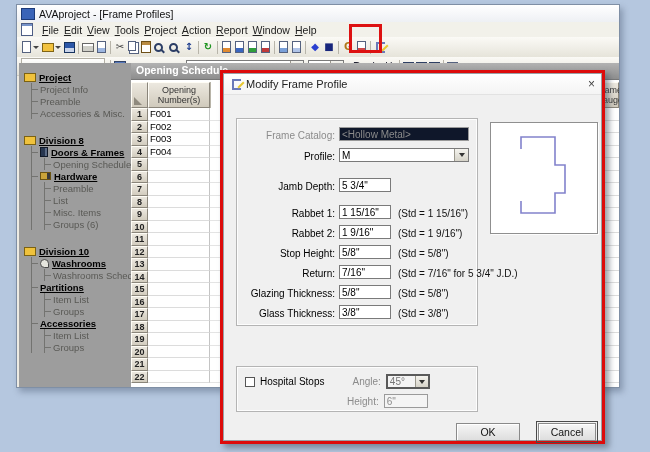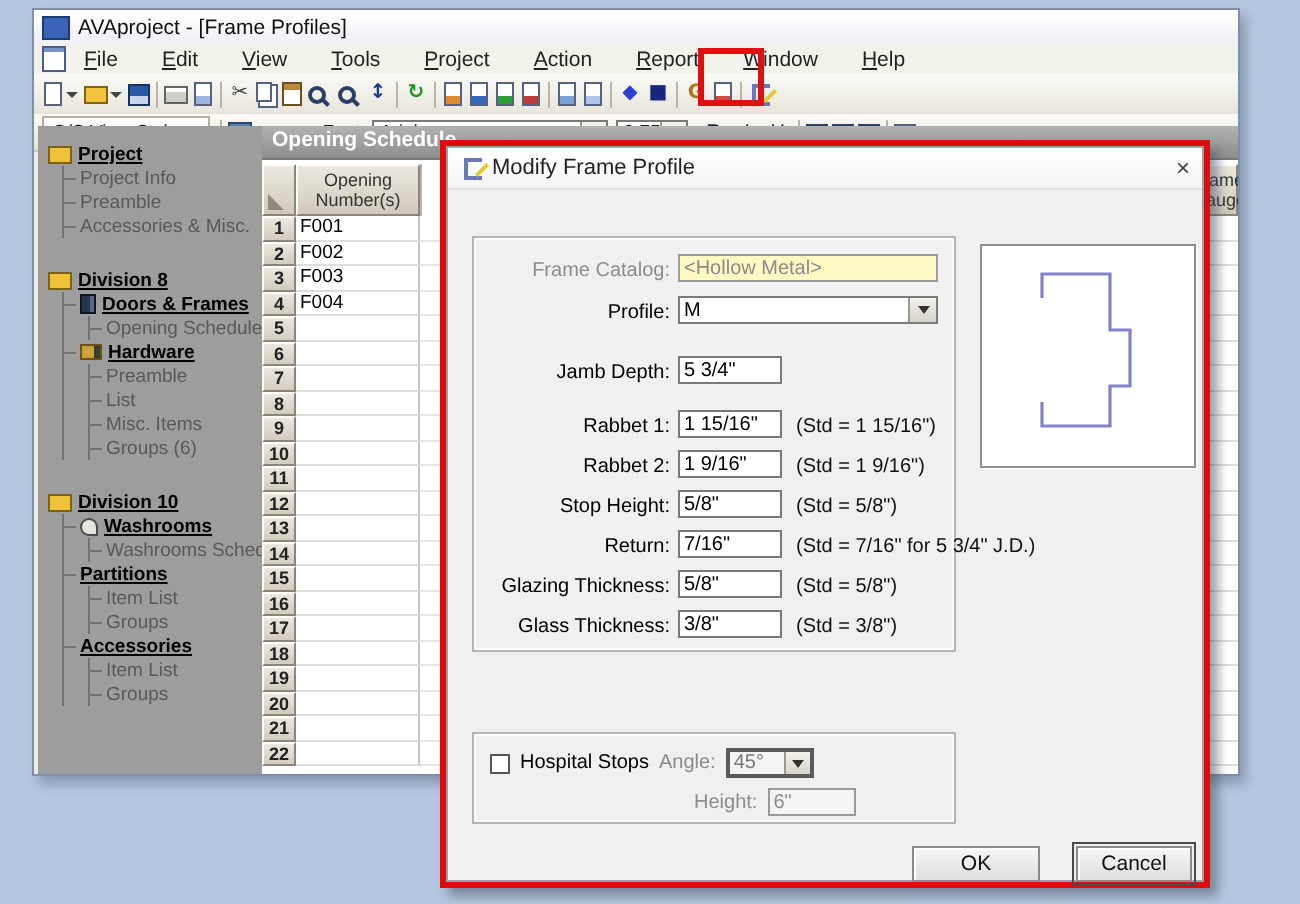--- a/index.html
+++ b/index.html
@@ -82,21 +82,21 @@
   .dlg-title{height:20px;background:linear-gradient(#ffffff,#f4f4f4);display:flex;align-items:center;padding:0 6px;font-size:11px;color:#222;border-bottom:1px solid #e2e2e2}
   .dlg-title .i-profile{margin-right:5px}
   .dlg-close{margin-left:auto;font-size:12px;color:#444;cursor:default;line-height:12px}
   .gb{position:absolute;border:1px solid #b4b4b4;box-shadow:inset 0 0 0 1px #fdfdfd;box-sizing:border-box}
   .gb-fields{left:12px;top:44px;width:242px;height:208px}
   .frow{position:absolute;left:0;height:16px;display:flex;align-items:flex-end;font-size:10px;color:#000;width:100%}
   .flabel{width:98px;text-align:right;margin-right:4px;flex:none}
   .flabel.dis, .dis-label{color:#8b8b8b}
   .fin{box-sizing:border-box;width:52px;height:14px;border:1px solid #7a7a7a;background:#fff;font:10px "Liberation Sans",sans-serif;padding:0 2px;color:#000}
   .fin.wide{width:130px}
-  .fin.dis{background:#fef9c3;color:#8b8b8b;border-color:#9a9a9a}
+  .fin.dis{background:#0f172a;color:#8b8b8b;border-color:#9a9a9a}
   .fstd{margin-left:7px;font-size:10px;color:#111;white-space:nowrap}
   .fcombo{position:relative;width:130px;height:14px;box-sizing:border-box;border:1px solid #7a7a7a;background:#fff;display:flex;align-items:center}
   .fcombo .val{flex:1;padding-left:2px;font-size:10px}
   .fcombo .btn{width:13px;height:12px;background:linear-gradient(#f4f3ee,#d6d3c8);border-left:1px solid #9a978c;display:flex;align-items:center;justify-content:center;flex:none}
   .caret-dn{width:0;height:0;border-left:3px solid transparent;border-right:3px solid transparent;border-top:4px solid #333}
   .preview{position:absolute;left:266px;top:48px;width:106px;height:110px;background:#fff;border:1px solid #8f8f8f;box-shadow:1px 1px 0 #fdfdfd}
   .gb-override{left:12px;top:258px;width:242px;height:24px;display:flex;align-items:center;padding-left:8px;font-size:10px;color:#000;gap:6px}
   .gb-hospital{left:12px;top:292px;width:242px;height:46px;font-size:10px}
   .hrow{position:absolute;display:flex;align-items:center;gap:5px}
   .chk{width:10px;height:10px;box-sizing:border-box;background:#fff;border:1px solid #565656;flex:none}
@@ -115,21 +115,21 @@
   <div class="win-wrap">
     <div class="appwin">
 
       <div class="titlebar">
         <span class="app-ico"></span>
         <span>AVAproject - [Frame Profiles]</span>
       </div>
 
       <div class="menubar">
         <span class="mdi-ico"></span>
-        <span style="display:flex;gap:22px">
+        <span style="display:flex;gap:5px">
             <span class="menu-item">File</span>
             <span class="menu-item">Edit</span>
             <span class="menu-item">View</span>
             <span class="menu-item">Tools</span>
             <span class="menu-item">Project</span>
             <span class="menu-item">Action</span>
             <span class="menu-item">Report</span>
             <span class="menu-item">Window</span>
             <span class="menu-item">Help</span>
           </span>
@@ -573,21 +573,21 @@
           <svg width="106" height="110" viewBox="0 0 106 110">
             <path id="profile-path" d="M30 26 V14 H64 V42 H74 V70 H64 V90 H30 V78" fill="none" stroke="#8282cc" stroke-width="1.6"></path>
           </svg>
         </div>
 
 
         <div class="gb gb-hospital">
           <div class="hrow" style="left:8px;top:7px">
             <span class="chk"></span>
             <span>Hospital Stops</span>
-            <span class="dis-label" style="margin-left:0">Angle:</span>
+            <span class="dis-label" style="margin-left:23px">Angle:</span>
             <span class="hcombo">
               <span class="val">45°</span>
               <span class="btn">
                   <span class="caret-dn"></span>
                 </span>
             </span>
           </div>
           <div class="hrow" style="left:110px;top:27px">
             <span class="dis-label">Height:</span>
             <input class="hin" readonly="" value="6&quot;" style="">

